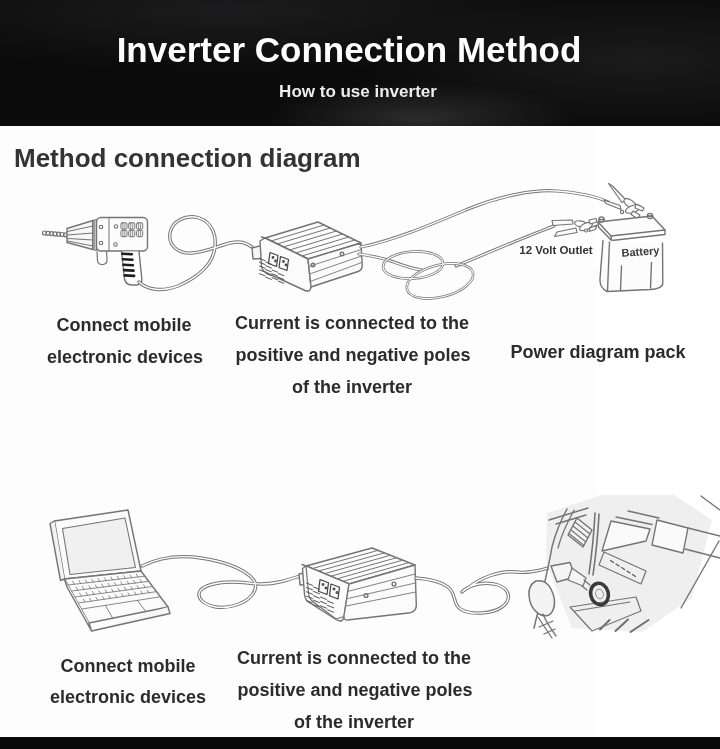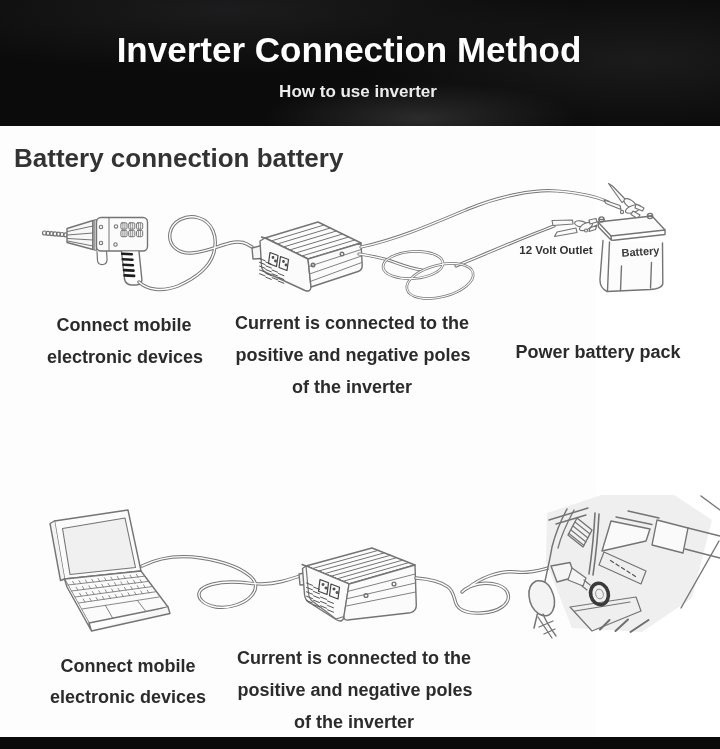--- a/index.html
+++ b/index.html
@@ -24,21 +24,21 @@
        transform:translate(-50%,-50%);}
   #bottombar{left:0;top:737px;width:720px;height:12px;background:#0a0a0a;}
 </style>
 </head>
 <body>
 <div id="page">
   <div class="abs" id="header"></div>
   <div class="abs" id="title">Inverter Connection Method</div>
   <div class="abs" id="subtitle">How to use inverter</div>
 
-  <div class="abs h2" id="h2a">Battery connection battery</div>
+  <div class="abs h2" id="h2a">Method connection diagram</div>
 
   <svg class="abs" style="left:0;top:175px" width="720" height="135" viewBox="0 175 720 135" fill="none" stroke="#747474" stroke-width="1.4" stroke-linecap="round" stroke-linejoin="round">
 
     <g>
       <g stroke-width="1.2">
         <circle cx="44.5" cy="233" r="2"></circle>
           <circle cx="48" cy="233.3" r="2"></circle>
         <circle cx="51.5" cy="233.6" r="2"></circle>
           <circle cx="55" cy="233.9" r="2"></circle>
         <circle cx="58.5" cy="234.2" r="2"></circle>
@@ -146,21 +146,21 @@
       <text x="640.5" y="255.5" font-size="11" font-weight="bold" fill="#3a3a3a" stroke="none" text-anchor="middle" transform="rotate(-4 640.5 252)">Battery</text>
     </g>
     <text x="556" y="254" font-size="11.5" font-weight="bold" fill="#333" stroke="none" text-anchor="middle">12 Volt Outlet</text>
   </svg>
 
   <div class="abs cap" style="left:124px;top:325px;">Connect mobile</div>
   <div class="abs cap" style="left:125px;top:357px;">electronic devices</div>
   <div class="abs cap" style="left:352px;top:323px;">Current is connected to the</div>
   <div class="abs cap" style="left:353px;top:355px;">positive and negative poles</div>
   <div class="abs cap" style="left:352px;top:387px;">of the inverter</div>
-  <div class="abs cap" style="left:598px;top:352px;">Power battery pack</div>
+  <div class="abs cap" style="left:598px;top:352px;">Power diagram pack</div>
 
 
   <svg class="abs" style="left:0;top:495px" width="720" height="150" viewBox="0 495 720 150" fill="none" stroke="#747474" stroke-width="1.4" stroke-linecap="round" stroke-linejoin="round">
 
     <g>
       <path d="M54.5,521 L128,510 L141,571 L64.5,579 Z" fill="#fbfbfb"></path>
       <path d="M54.5,521 L50,523.5 L60.5,580.5 L64.5,579" fill="#f3f3f3"></path>
       <path d="M62.5,528.5 L125,518 L135.5,567.5 L70,574.5 Z" fill="#f0f0f0" stroke-width="1.1"></path>
       <path d="M64.5,579 L141,571 L168,607 L89,623 Z" fill="#fbfbfb"></path>
       <path d="M64.5,579 L67,587 L91.5,631 L89,623 M91.5,631 L170,613.5 L168,607" fill="#f6f6f6"></path>

